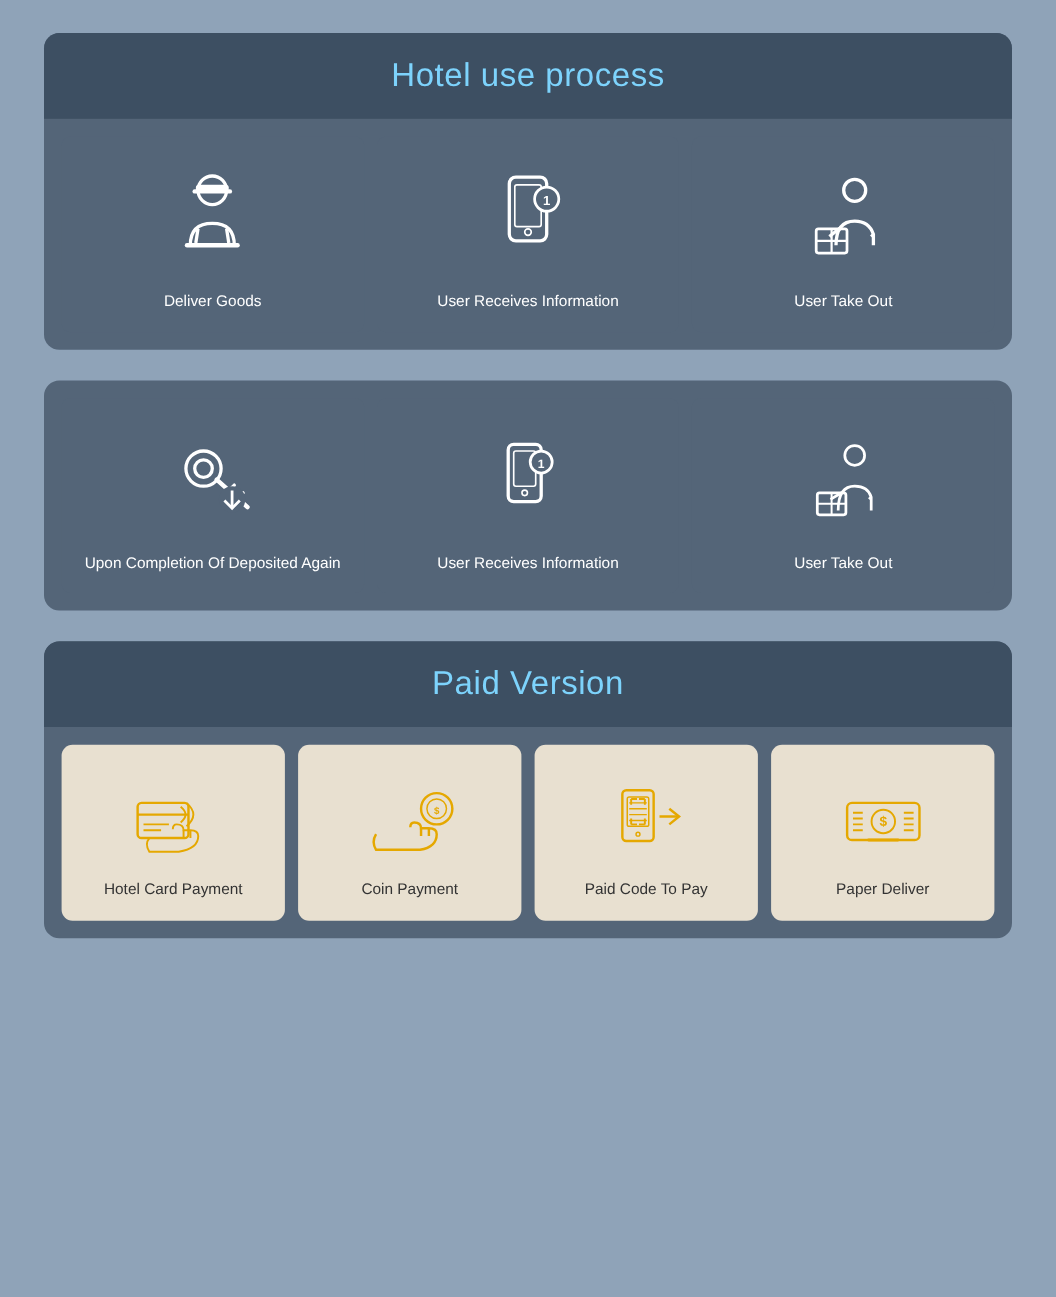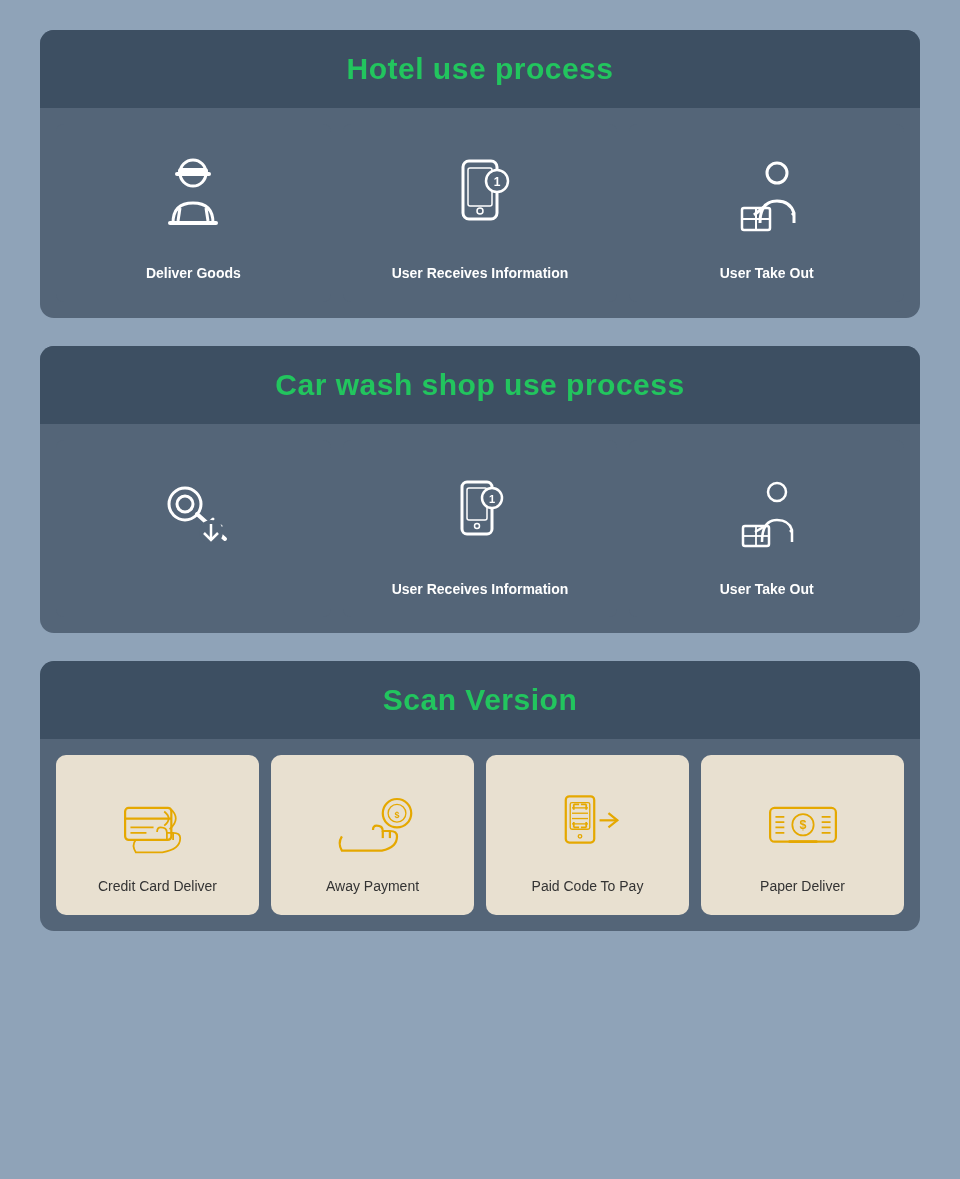--- a/index.html
+++ b/index.html
@@ -15,23 +15,23 @@
       border-radius: 14px;
       margin-bottom: 28px;
       overflow: hidden;
     }
     .section-header {
       background: #3d4f62;
       padding: 22px 20px;
       text-align: center;
     }
     .section-title {
-      color: #22c55e;
+      color: #7dd3fc;
       font-size: 30px;
-      font-weight: 700;
+      font-weight: 400;
       letter-spacing: 0.5px;
     }
     .items-row {
       display: flex;
       padding: 10px 10px 10px 10px;
       gap: 0;
     }
     .item-card {
       flex: 1;
       display: flex;
@@ -49,21 +49,21 @@
       display: flex;
       align-items: center;
       justify-content: center;
       margin-bottom: 16px;
     }
     .item-label {
       color: #fff;
       font-size: 14px;
       text-align: center;
       line-height: 1.4;
-      font-weight: 700;
+      font-weight: 400;
     }
     
     .paid-section {
       background: #546578;
       border-radius: 14px;
       margin-bottom: 28px;
       overflow: hidden;
     }
     .paid-header {
       background: #3d4f62;
@@ -171,23 +171,20 @@
           <line x1="20" y1="66" x2="48" y2="66" stroke="white" stroke-width="2"></line>
         </svg>
       </div>
       <span class="item-label">User Take Out</span>
     </div>
 
   </div>
 </div>
 
 <div class="section">
-  <div class="section-header">
-    <span class="section-title">Car wash shop use process</span>
-  </div>
   <div class="items-row">
 
 
 
     <div class="item-card">
       <div class="item-icon">
         <svg width="80" height="80" viewBox="0 0 80 80" fill="none">
 
           <circle cx="32" cy="30" r="16" stroke="white" stroke-width="3" fill="none"></circle>
           <circle cx="32" cy="30" r="8" stroke="white" stroke-width="3" fill="none"></circle>
@@ -195,20 +192,21 @@
           <line x1="44" y1="40" x2="72" y2="65" stroke="white" stroke-width="4" stroke-linecap="round"></line>
 
           <line x1="55" y1="50" x2="60" y2="45" stroke="white" stroke-width="3" stroke-linecap="round"></line>
           <line x1="63" y1="57" x2="68" y2="52" stroke="white" stroke-width="3" stroke-linecap="round"></line>
 
           <circle cx="58" cy="58" r="12" fill="#546578"></circle>
           <line x1="58" y1="50" x2="58" y2="66" stroke="white" stroke-width="2.5"></line>
           <polyline points="51,59 58,66 65,59" stroke="white" stroke-width="2.5" fill="none"></polyline>
         </svg>
       </div>
+      <span class="item-label">Upon Completion Of Deposited Again</span>
     </div>
 
     <div class="item-card">
       <div class="item-icon">
         <svg width="80" height="80" viewBox="0 0 80 80" fill="none">
 
           <rect x="22" y="8" width="30" height="52" rx="5" stroke="white" stroke-width="3" fill="none"></rect>
           <rect x="27" y="14" width="20" height="32" rx="2" stroke="white" stroke-width="1.5" fill="none"></rect>
           <circle cx="37" cy="52" r="2.5" stroke="white" stroke-width="1.5" fill="none"></circle>
 
@@ -237,21 +235,21 @@
         </svg>
       </div>
       <span class="item-label">User Take Out</span>
     </div>
 
   </div>
 </div>
 
 <div class="paid-section">
   <div class="paid-header">
-    <span class="section-title">Scan Version</span>
+    <span class="section-title">Paid Version</span>
   </div>
   <div class="paid-items-row">
 
     <div class="paid-item-card">
       <div class="paid-item-icon">
         <svg width="90" height="70" viewBox="0 0 90 70" fill="none">
 
           <rect x="8" y="18" width="52" height="36" rx="4" stroke="#e5a800" stroke-width="2.5" fill="none"></rect>
           <line x1="8" y1="30" x2="60" y2="30" stroke="#e5a800" stroke-width="2.5"></line>
 
@@ -259,37 +257,37 @@
           <line x1="14" y1="46" x2="32" y2="46" stroke="#e5a800" stroke-width="2"></line>
 
           <path d="M52 22 Q62 30 52 38" stroke="#e5a800" stroke-width="2" fill="none"></path>
           <path d="M58 18 Q72 30 58 42" stroke="#e5a800" stroke-width="2" fill="none"></path>
 
           <path d="M20 54 Q15 60 20 68 L50 68 Q70 65 70 52 Q70 46 62 46 L55 46 Q55 40 48 40 Q44 40 44 45" stroke="#e5a800" stroke-width="2" fill="none"></path>
           <line x1="55" y1="46" x2="55" y2="54" stroke="#e5a800" stroke-width="2"></line>
           <line x1="62" y1="46" x2="62" y2="54" stroke="#e5a800" stroke-width="2"></line>
         </svg>
       </div>
-      <span class="paid-item-label">Credit Card Deliver</span>
+      <span class="paid-item-label">Hotel Card Payment</span>
     </div>
 
     <div class="paid-item-card">
       <div class="paid-item-icon">
         <svg width="90" height="70" viewBox="0 0 90 70" fill="none">
 
           <path d="M10 50 Q5 58 10 66 L55 66 Q72 63 72 50 Q72 44 64 44 L56 44 Q56 38 49 38 Q45 38 45 43" stroke="#e5a800" stroke-width="2.5" fill="none"></path>
           <line x1="56" y1="44" x2="56" y2="52" stroke="#e5a800" stroke-width="2.5"></line>
           <line x1="64" y1="44" x2="64" y2="52" stroke="#e5a800" stroke-width="2.5"></line>
 
           <circle cx="72" cy="24" r="16" stroke="#e5a800" stroke-width="2.5" fill="none"></circle>
           <circle cx="72" cy="24" r="10" stroke="#e5a800" stroke-width="1.5" fill="none"></circle>
           <text x="72" y="29" text-anchor="middle" fill="#e5a800" font-size="10" font-weight="bold">$</text>
         </svg>
       </div>
-      <span class="paid-item-label">Away Payment</span>
+      <span class="paid-item-label">Coin Payment</span>
     </div>
 
     <div class="paid-item-card">
       <div class="paid-item-icon">
         <svg width="90" height="70" viewBox="0 0 90 70" fill="none">
 
           <rect x="20" y="5" width="32" height="52" rx="4" stroke="#e5a800" stroke-width="2.5" fill="none"></rect>
           <rect x="25" y="12" width="22" height="30" rx="2" stroke="#e5a800" stroke-width="1.5" fill="none"></rect>
           <circle cx="36" cy="50" r="2" stroke="#e5a800" stroke-width="1.5" fill="none"></circle>
 

